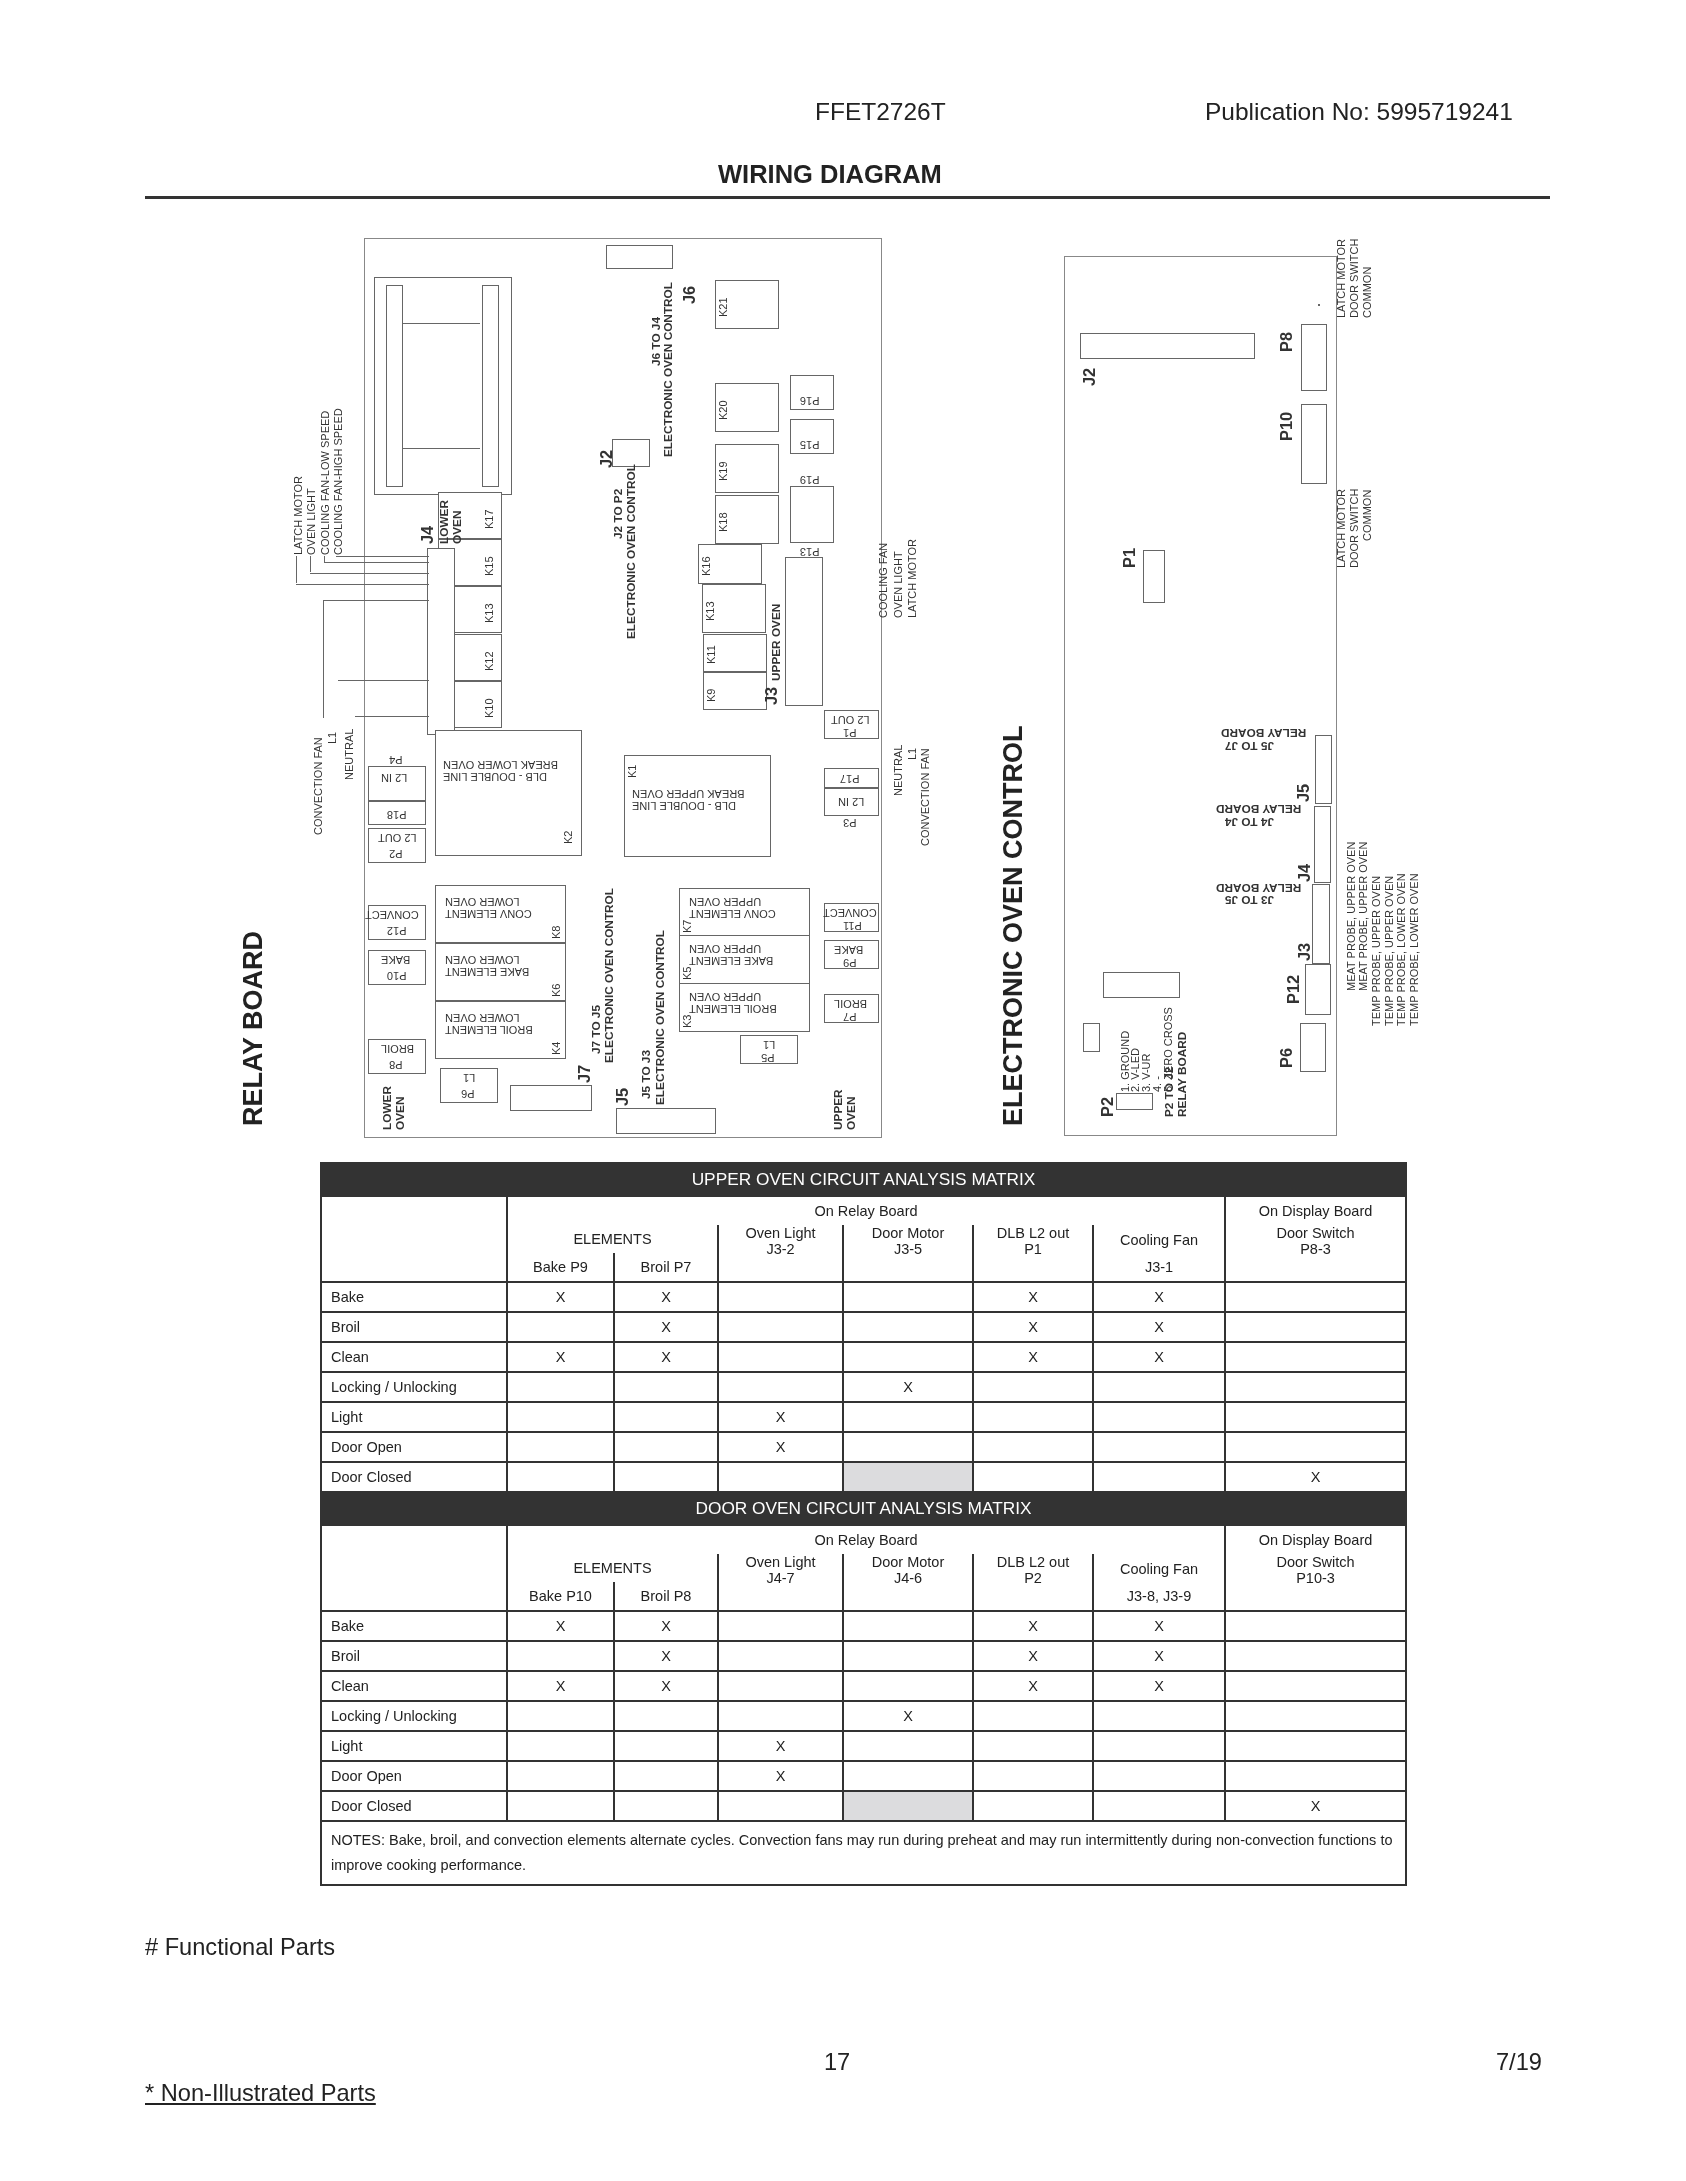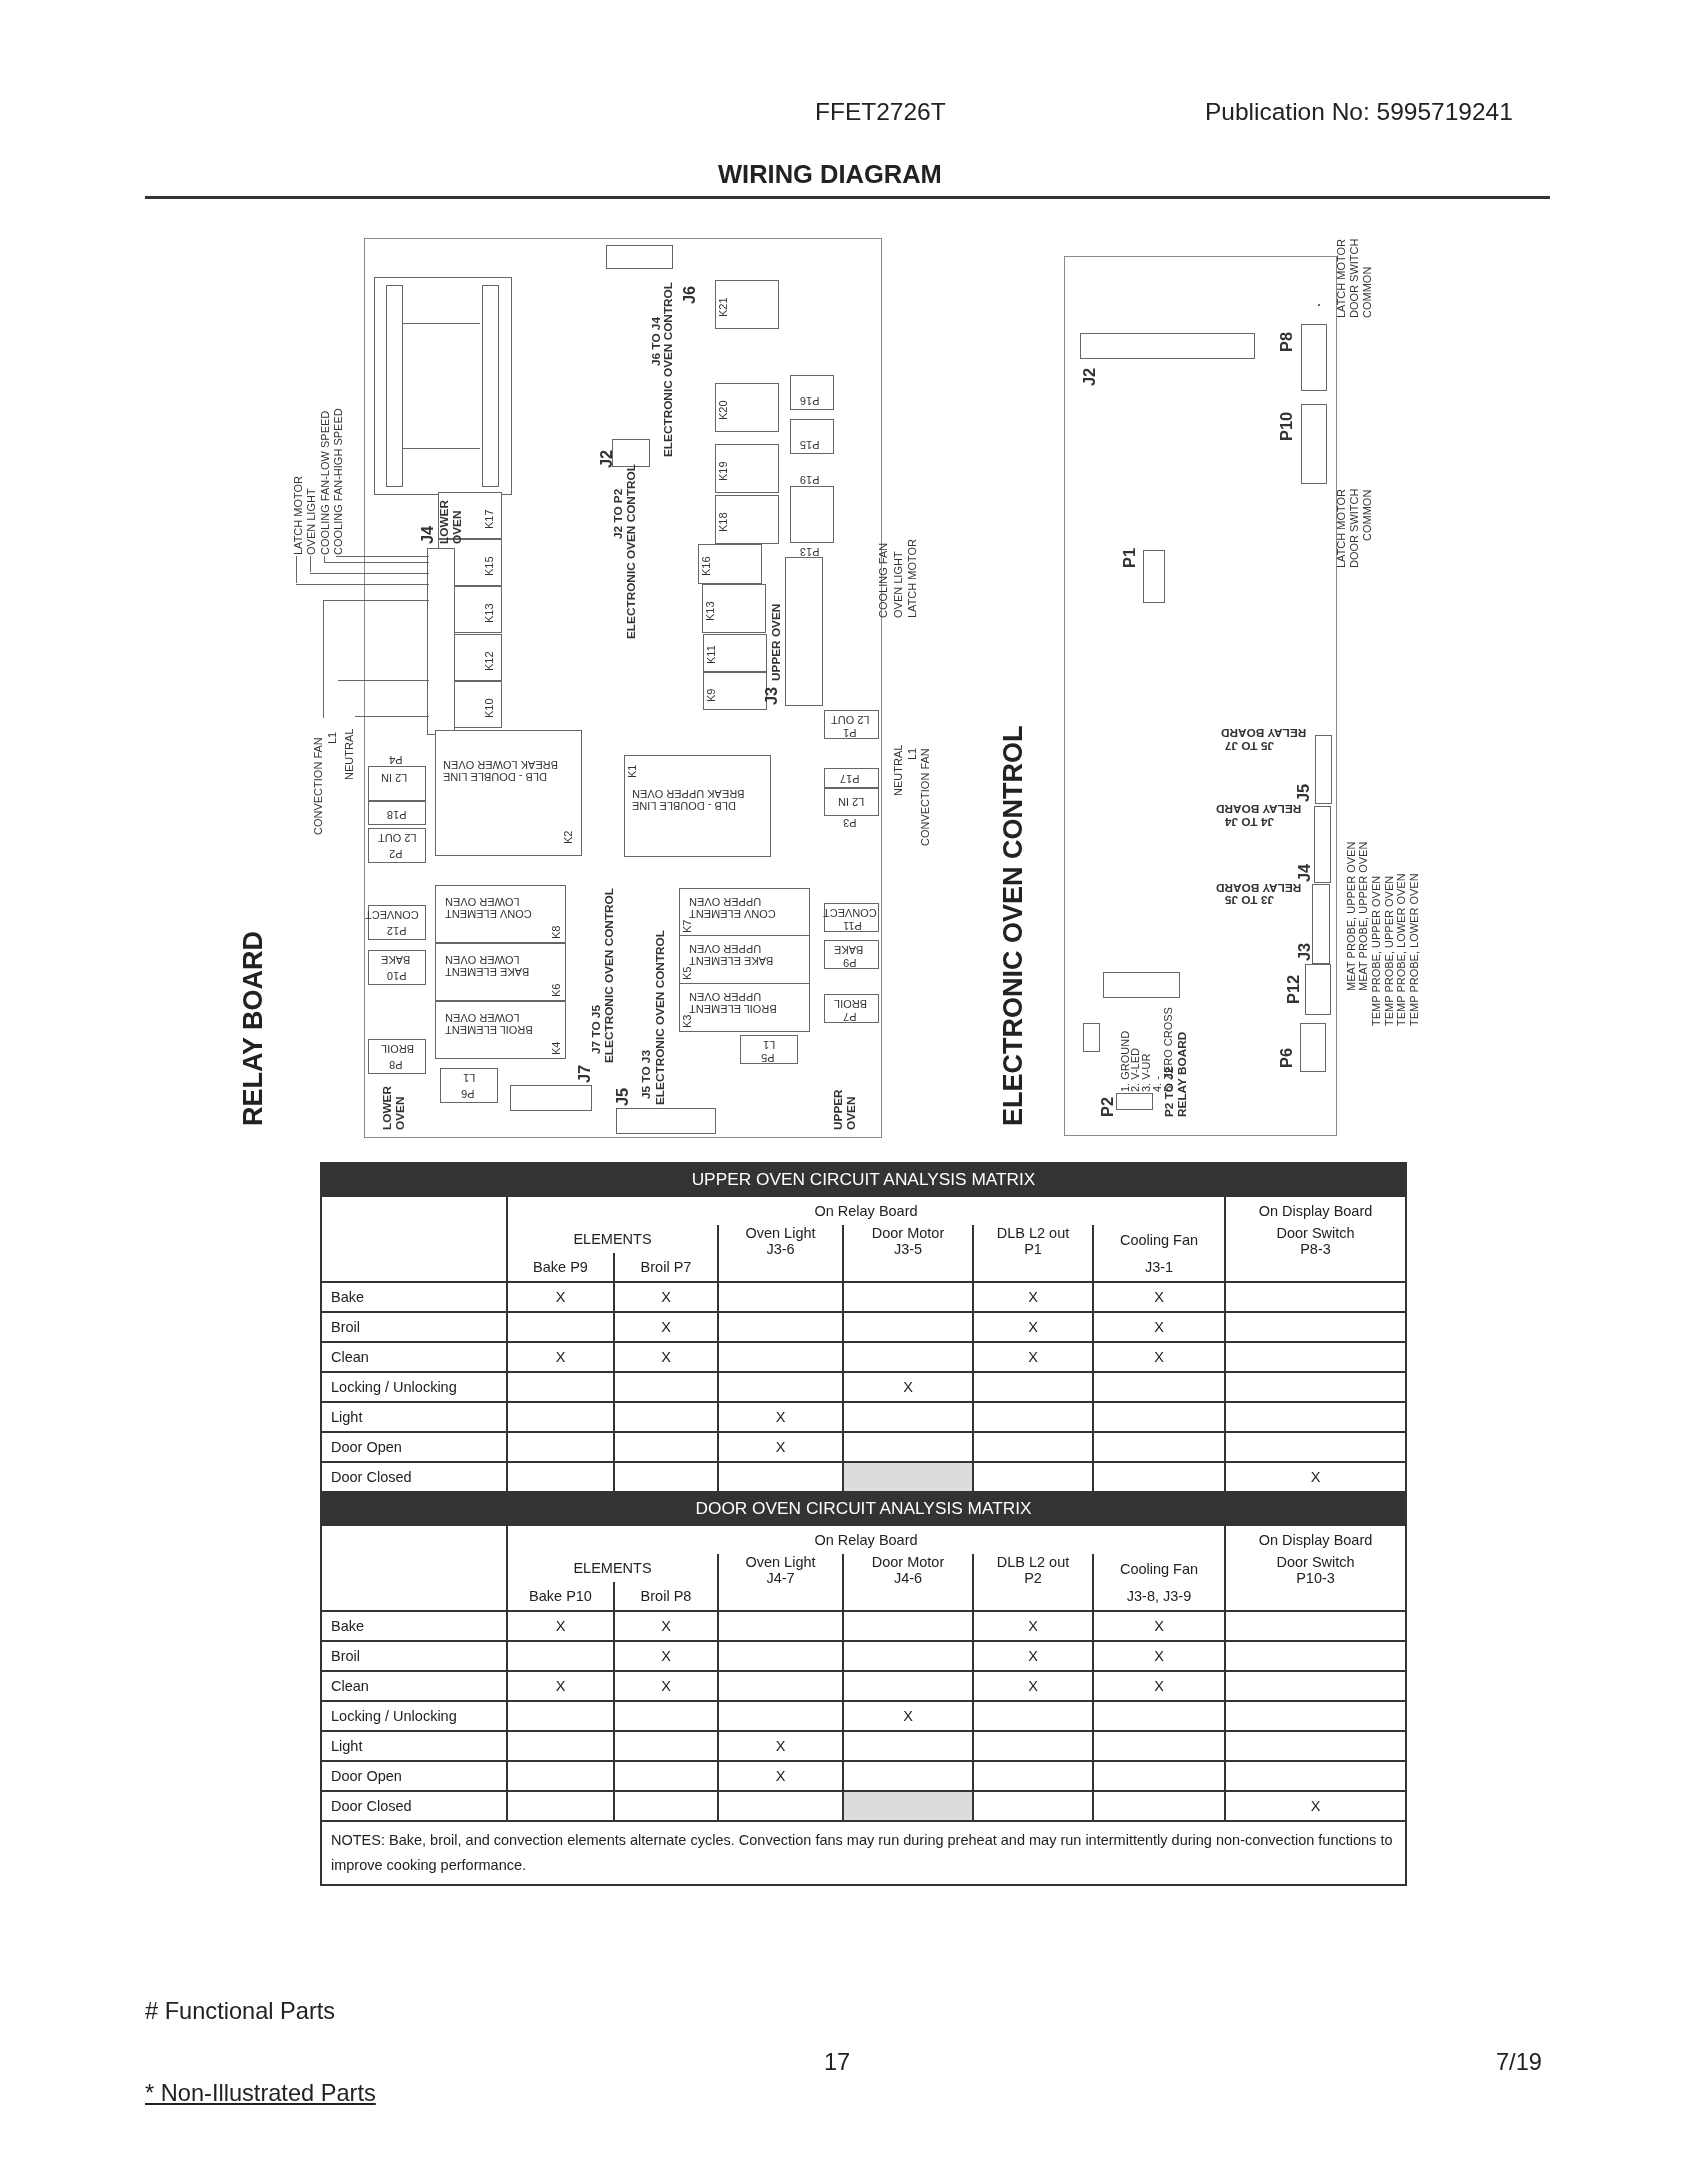--- a/index.html
+++ b/index.html
@@ -316,21 +316,21 @@
         </tr>
     <tr>
       <td rowspan="3"></td>
       <td colspan="6" style="border-bottom:none;">On Relay Board</td>
       <td style="border-bottom:none;">On Display Board</td>
     </tr>
     <tr>
       <td colspan="2" style="border-top:none;border-bottom:none;">ELEMENTS</td>
       <td rowspan="2" style="border-top:none;vertical-align:top;">
             <div>Oven Light</div>
-            <div>J3-6</div>
+            <div>J3-2</div>
           </td>
       <td rowspan="2" style="border-top:none;vertical-align:top;">
             <div>Door Motor</div>
             <div>J3-5</div>
           </td>
       <td rowspan="2" style="border-top:none;vertical-align:top;">
             <div>DLB L2 out</div>
             <div>P1</div>
           </td>
       <td rowspan="2" style="border-top:none;">
@@ -522,17 +522,17 @@
           <td></td>
           <td>X</td>
         </tr>
     <tr>
           <td colspan="8" class="notes">NOTES: Bake, broil, and convection elements alternate cycles. Convection fans may run during preheat and may run intermittently during non-convection functions to improve cooking performance.</td>
         </tr>
   </tbody>
     </table>
 </div>
 
-<div class="abs foot" style="left:145px;top:1998px;"># Functional Parts</div>
+<div class="abs foot" style="left:145px;top:1934px;"># Functional Parts</div>
 <div class="abs foot" style="left:145px;top:2080px;text-decoration:underline;">* Non-Illustrated Parts</div>
 <div class="abs foot" style="left:824px;top:2049px;">17</div>
 <div class="abs foot" style="left:1496px;top:2049px;">7/19</div>
 
 
 </body></html>

